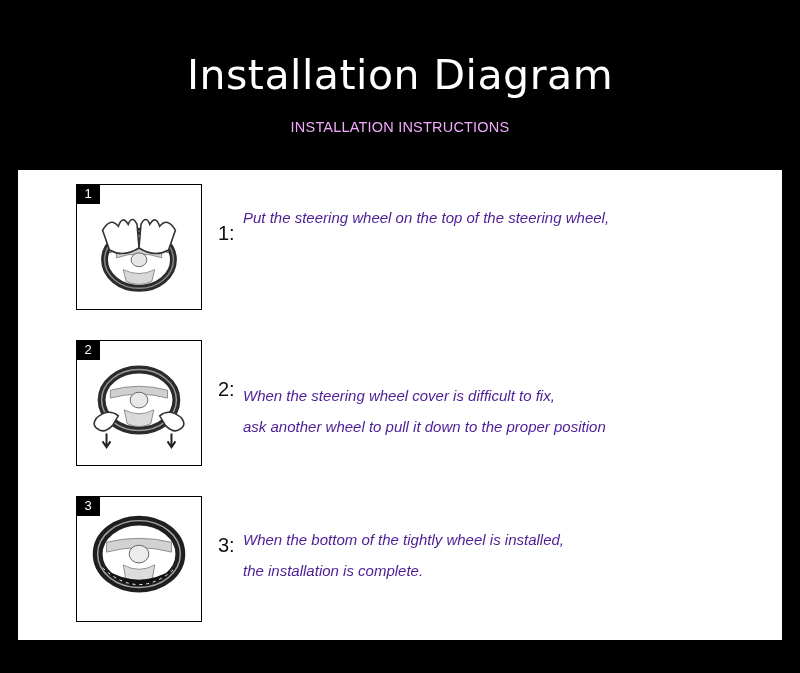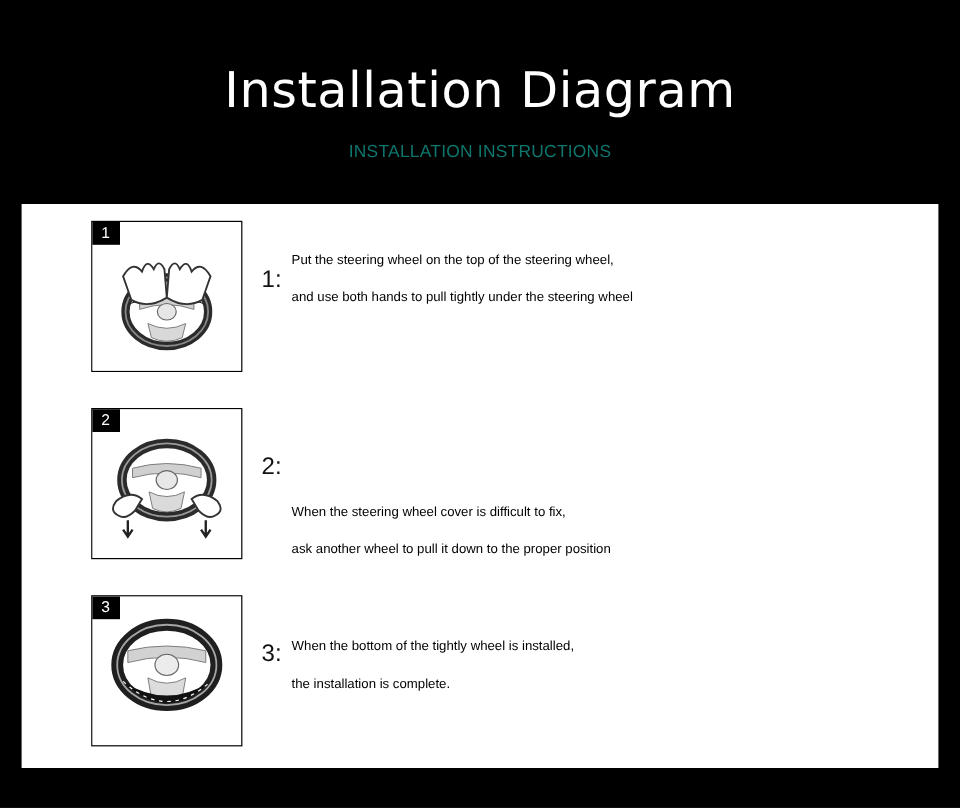--- a/index.html
+++ b/index.html
@@ -25,21 +25,21 @@
     color: #ffffff;
     font-size: 41px;
     font-weight: 400;
     letter-spacing: 0.5px;
     padding-top: 52px;
     line-height: 1.15;
     font-family: "DejaVu Sans", sans-serif;
   }
   .subtitle {
     text-align: center;
-    color: #0f766e;
+    color: #f0abfc;
     font-size: 14.5px;
     letter-spacing: 0.2px;
     margin-top: 20px;
     font-family: "Liberation Sans", sans-serif;
   }
   .panel {
     position: absolute;
     left: 18px;
     top: 170px;
     width: 764px;
@@ -90,28 +90,29 @@
   .s1num { left: 200px; top: 38px; }
   .s2num { left: 200px; top: 38px; }
   .s3num { left: 200px; top: 38px; }
 
   .lines {
     position: absolute;
     left: 225px;
     width: 540px;
   }
   .lines div {
-    color: #000000;
-    font-size: 11px;
+    color: #4c1d95;
+    font-size: 15px;
     line-height: 31px;
     white-space: nowrap;
     font-family: "Liberation Sans", sans-serif;
+    font-style: italic;
   }
   .l1 { top: 18px; }
-  .l2 { top: 40px; margin-top: 32px; }
+  .l2 { top: 40px; }
   .l3 { top: 28px; }
 </style>
 </head>
 <body>
 
 <div class="page">
 
   <div class="title">Installation Diagram</div>
   <div class="subtitle">INSTALLATION INSTRUCTIONS</div>
 
@@ -132,21 +133,20 @@
 
           <path d="M30 70 Q63 50 96 70 Q63 58 30 70 Z" fill="#1c1c1c"></path>
 
           <path d="M26 46 q8 -14 16 -4 q4 -12 10 -2 q4 -10 9 0 l2 24 q-16 10 -30 2 z" fill="#ffffff" stroke="#333" stroke-width="1.6"></path>
           <path d="M100 46 q-8 -14 -16 -4 q-4 -12 -10 -2 q-4 -10 -9 0 l-2 24 q16 10 30 2 z" fill="#ffffff" stroke="#333" stroke-width="1.6"></path>
         </svg>
       </div>
       <div class="step-num s1num">1:</div>
       <div class="lines l1">
         <div>Put the steering wheel on the top of the steering wheel,</div>
-        <div>and use both hands to pull tightly under the steering wheel</div>
       </div>
     </div>
 
     <div class="step step-2">
       <div class="thumb">
         <div class="badge">2</div>
         <svg viewBox="0 0 126 126">
           <rect x="0" y="0" width="126" height="126" fill="#ffffff"></rect>
 
           <ellipse cx="63" cy="60" rx="38" ry="31" fill="none" stroke="#2b2b2b" stroke-width="8"></ellipse>

